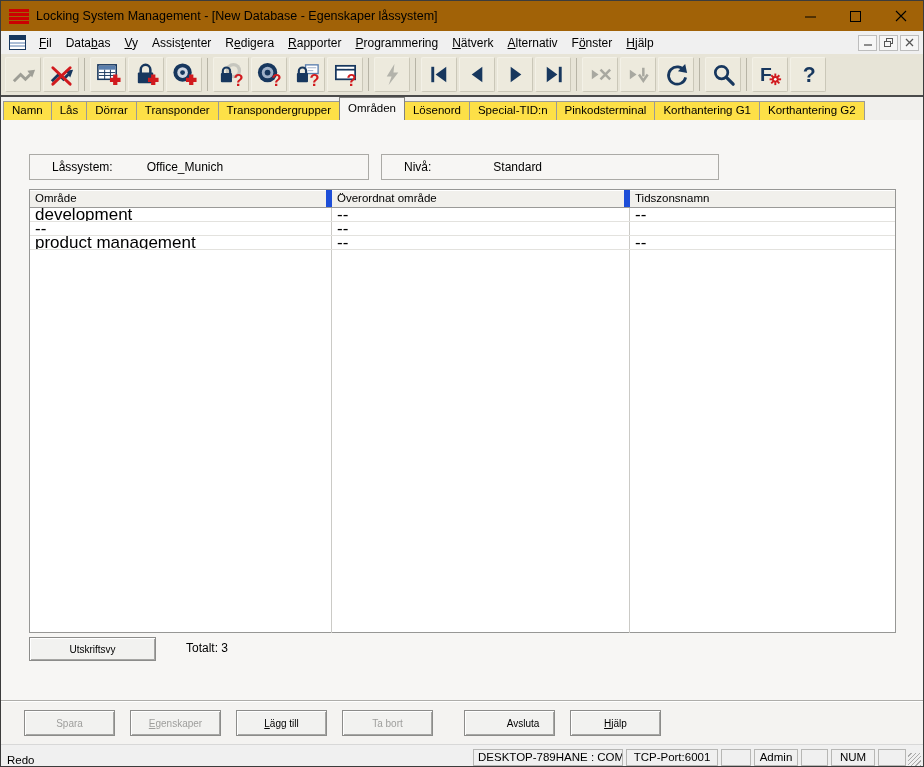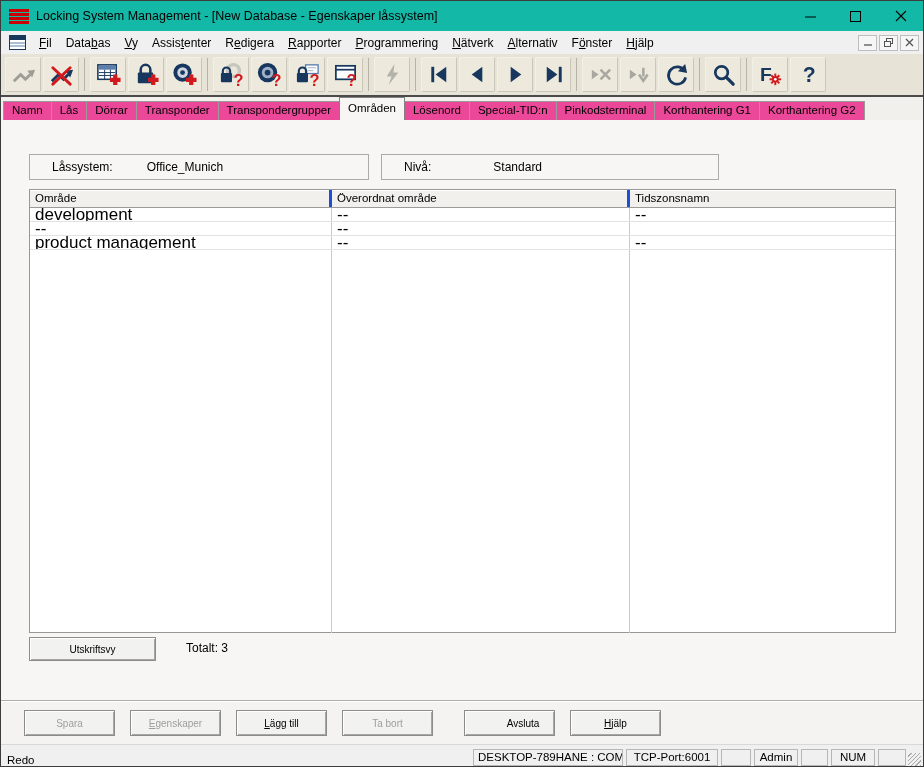--- a/index.html
+++ b/index.html
@@ -2,56 +2,56 @@
 <html><head>
 <meta charset="utf-8">
 <style>
   * { box-sizing: border-box; margin: 0; padding: 0; }
   html,body { background:#9a9a9a; font-family:"Liberation Sans", sans-serif; }
   .window {
     position:relative; width:924px; height:767px; background:#f6f5f3;
     border:1px solid #3c3c3c; display:flex; flex-direction:column; overflow:hidden;
   }
   
-  .titlebar { height:30px; background:#14b8a6; display:flex; align-items:center; padding-left:8px; flex:0 0 auto; }
+  .titlebar { height:30px; background:#a16207; display:flex; align-items:center; padding-left:8px; flex:0 0 auto; }
   .app-logo { width:20px; height:15px; margin-right:7px; flex:0 0 auto; }
   .titletext { font-size:12.5px; color:#000; white-space:nowrap; }
   .wincontrols { margin-left:auto; display:flex; height:100%; }
   .wbtn { width:45px; height:100%; display:flex; align-items:center; justify-content:center; }
   
   .menubar { height:23px; background:#f0f0f0; display:flex; align-items:center; padding-left:6px; font-size:12px; flex:0 0 auto; }
   .mdi-doc-icon { width:17px; height:15px; margin:0 6px 0 2px; }
   .menu-item { padding:2px 7px; color:#000; white-space:nowrap; }
   .mdi-controls { margin-left:auto; display:flex; gap:2px; padding-right:4px; }
   .mdibtn { width:19px; height:16px; border:1px solid #bdbdbd; background:#f6f6f6; display:flex; align-items:center; justify-content:center; }
   
   .toolbar { height:41px; background:#e7e4d7; display:flex; align-items:center; padding:0 3px; flex:0 0 auto; }
   .tbtn { width:36px; height:35px; margin:0 1px; background:#edeadd; border:1px solid #f3f1e7;
           border-right-color:#cac7b8; border-bottom-color:#cac7b8; border-radius:2px;
           display:flex; align-items:center; justify-content:center; }
   .tbtn svg { width:27px; height:27px; }
   .tsep { width:1px; height:33px; background:#b7b4a6; margin:0 4px; flex:0 0 auto; }
   .toolbar-edge { height:2px; background:#4a4a4a; flex:0 0 auto; }
   
   .tabrow { height:23px; background:#f1f0ed; display:flex; align-items:flex-end; padding-left:3px; flex:0 0 auto; }
-  .tab { height:19px; padding:2px 8px 0 8px; font-size:11.5px; background:#ec4899;
+  .tab { height:19px; padding:2px 8px 0 8px; font-size:11.5px; background:#fde047;
          border:1px solid #9a9a98; border-bottom:none; margin-left:-1px; white-space:nowrap; color:#000; }
   .tab.active { height:23px; padding-top:4px; background:#f7f6f4; border-color:#828280; position:relative; z-index:2;margin-top:15px; }
   
   .page { flex:1 1 auto; background:#f7f6f4; position:relative; }
   .groupbox { position:absolute; top:34px; height:26px; border:1px solid #abaaa6; display:flex; align-items:center; font-size:12px; }
   .gb1 { left:28px; width:340px; }
   .gb2 { left:380px; width:338px; }
   .gb-label { margin-left:22px; }
   .gb1 .gb-value { margin-left:34px; }
   .gb2 .gb-value { margin-left:62px; }
   
   .grid { position:absolute; left:28px; top:69px; width:867px; height:444px; border:1px solid #979795; background:#ffffff; }
   .grid-header { display:grid; grid-template-columns:302px 298px 1fr; height:18px; background:#f1f0ec; border-bottom:1px solid #9a9a98; }
-  .hcell { font-size:11.5px; padding:2px 0 0 5px; border-right:3px solid #1d4ed8; box-shadow:inset 0 1px 0 #ffffff; white-space:nowrap; overflow:hidden; }
+  .hcell { font-size:11.5px; padding:2px 0 0 5px; border-right:6px solid #1d4ed8; box-shadow:inset 0 1px 0 #ffffff; white-space:nowrap; overflow:hidden; }
   .hcell:last-child { border-right:none; }
   .grid-body { position:relative; height:425px; overflow:hidden; }
   .vline { position:absolute; top:0; bottom:0; width:1px; background:#cbcac6; }
   .vline.v1 { left:301px; } .vline.v2 { left:599px; }
   .trow { position:relative; display:grid; grid-template-columns:302px 298px 1fr; height:14px; border-bottom:1px solid #e3e2de; z-index:1; }
   .tcell { font-size:17px; line-height:13px; padding-left:5px; white-space:nowrap; overflow:hidden; }
   
   .btn95 { font-family:"Liberation Sans", sans-serif; font-size:10px; color:#000; background:#f2f2f0;
            border:1px solid #8c8c8a; box-shadow:inset 1px 1px 0 #ffffff, inset -1px -1px 0 #a6a6a4;
            display:flex; align-items:center; justify-content:center; white-space:nowrap; }

